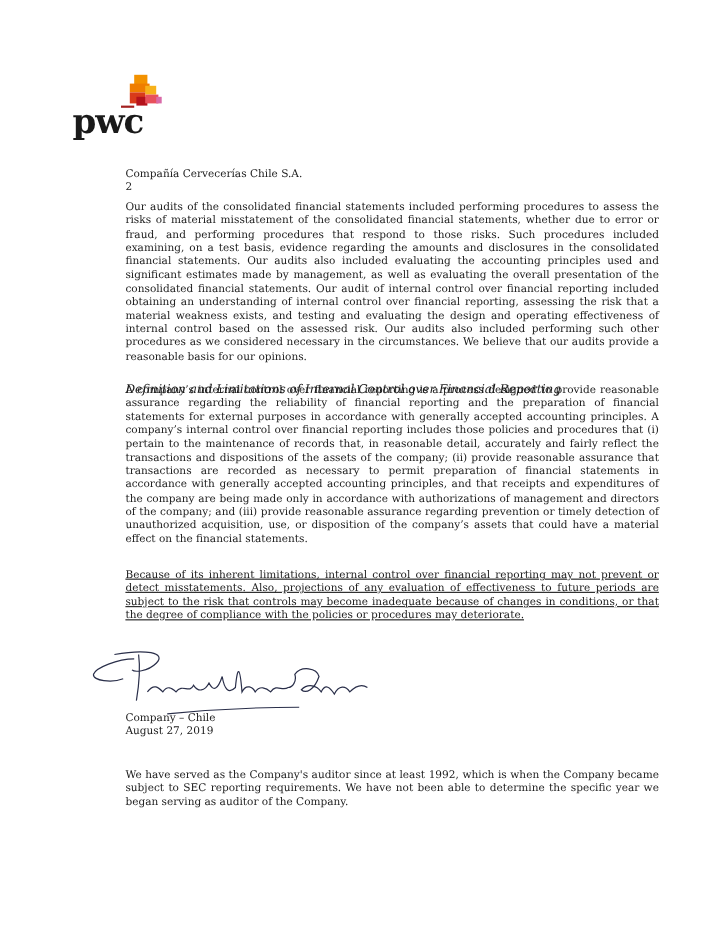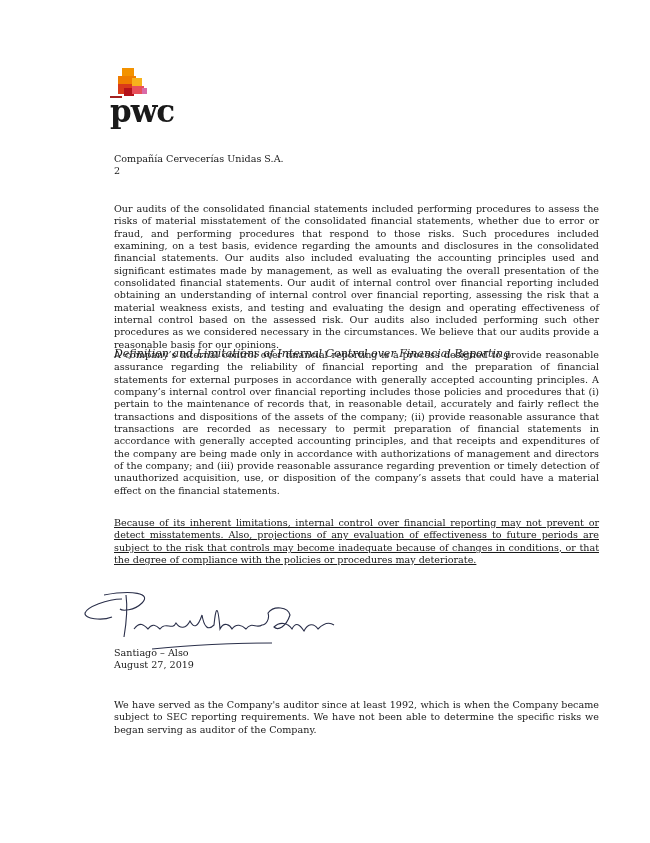--- a/index.html
+++ b/index.html
@@ -2,62 +2,62 @@
 <html><head>
   <meta charset="utf-8">
   <style>
     html, body { margin: 0; padding: 0; background: #ffffff; }
     body { width: 650px; height: 843px; position: relative; overflow: hidden; font-family: "DejaVu Serif", "Liberation Serif", serif; color: #1a1a1a; }
     .logo { position: absolute; left: 66px; top: 66px; width: 90px; height: 70px; }
     .logo .blk { position: absolute; }
     .logo .word { position: absolute; left: 0px; top: 26px; font-family: "DejaVu Serif", serif; font-weight: bold; font-size: 31px; letter-spacing: -1px; color: #1a1a1a; line-height: 1; }
     .company { position: absolute; left: 114px; top: 153px; font-size: 9.6px; line-height: 12.2px; }
     .para { position: absolute; left: 114px; width: 485px; font-size: 9.6px; line-height: 12.35px; text-align: justify; margin: 0; }
-    .p1 { top: 203px; }
+    .p1 { top: 183px; }
     .heading { position: absolute; left: 114px; top: 347px; font-size: 11px; font-style: italic; }
     .p2 { top: 349px; }
     .p3 { top: 517px; text-decoration: underline; }
     .sig { position: absolute; left: 82px; top: 585px; width: 260px; height: 70px; }
     .loc { position: absolute; left: 114px; top: 647px; font-size: 9.6px; line-height: 12.3px; }
     .p4 { top: 699px; }
   </style>
 </head>
 <body>
 
 <div class="logo">
   <div class="blk" style="left:56px; top:2px; width:12px; height:10px; background:#f39200;"></div>
   <div class="blk" style="left:52px; top:10px; width:18px; height:8px; background:#ef7d00;"></div>
   <div class="blk" style="left:66px; top:12px; width:10px; height:8px; background:#f7b21c;"></div>
   <div class="blk" style="left:52px; top:18px; width:14px; height:10px; background:#d93a1a;"></div>
   <div class="blk" style="left:58px; top:22px; width:10px; height:8px; background:#b5121b;"></div>
   <div class="blk" style="left:66px; top:20px; width:12px; height:8px; background:#e8505b;"></div>
   <div class="blk" style="left:76px; top:22px; width:5px; height:6px; background:#d96aa8;"></div>
   <div class="blk" style="left:44px; top:30px; width:12px; height:2px; background:#a32020;"></div>
-  <div class="word" style="top:30px;margin-left:44px;">pwc</div>
+  <div class="word" style="top:30px;">pwc</div>
 </div>
 
 <div class="company">
-  <div>Compañía Cervecerías Unidas S.A.</div>
+  <div>Compañía Cervecerías Chile S.A.</div>
   <div>2</div>
 </div>
 
 <p class="para p1">Our audits of the consolidated financial statements included performing procedures to assess the risks of material misstatement of the consolidated financial statements, whether due to error or fraud, and performing procedures that respond to those risks. Such procedures included examining, on a test basis, evidence regarding the amounts and disclosures in the consolidated financial statements. Our audits also included evaluating the accounting principles used and significant estimates made by management, as well as evaluating the overall presentation of the consolidated financial statements. Our audit of internal control over financial reporting included obtaining an understanding of internal control over financial reporting, assessing the risk that a material weakness exists, and testing and evaluating the design and operating effectiveness of internal control based on the assessed risk. Our audits also included performing such other procedures as we considered necessary in the circumstances. We believe that our audits provide a reasonable basis for our opinions.</p>
 
 <div class="heading">Definition and Limitations of Internal Control over Financial Reporting</div>
 
 <p class="para p2">A company’s internal control over financial reporting is a process designed to provide reasonable assurance regarding the reliability of financial reporting and the preparation of financial statements for external purposes in accordance with generally accepted accounting principles.  A company’s internal control over financial reporting includes those policies and procedures that (i) pertain to the maintenance of records that, in reasonable detail, accurately and fairly reflect the transactions and dispositions of the assets of the company; (ii) provide reasonable assurance that transactions are recorded as necessary to permit preparation of financial statements in accordance with generally accepted accounting principles, and that receipts and expenditures of the company are being made only in accordance with authorizations of management and directors of the company; and (iii) provide reasonable assurance regarding prevention or timely detection of unauthorized acquisition, use, or disposition of the company’s assets that could have a material effect on the financial statements.</p>
 
 <p class="para p3">Because of its inherent limitations, internal control over financial reporting may not prevent or detect misstatements.  Also, projections of any evaluation of effectiveness to future periods are subject to the risk that controls may become inadequate because of changes in conditions, or that the degree of compliance with the policies or procedures may deteriorate.</p>
 
 <svg class="sig" viewBox="0 0 260 70">
   <path d="M40 14 C 25 14, 5 22, 3 28 C 2 34, 20 36, 30 32" fill="none" stroke="#2a2f4a" stroke-width="1.1"></path>
   <path d="M22 10 C 50 5, 70 8, 60 18 C 52 26, 40 26, 38 24" fill="none" stroke="#2a2f4a" stroke-width="1.1"></path>
   <path d="M44 10 C 46 25, 44 40, 42 52" fill="none" stroke="#2a2f4a" stroke-width="1.1"></path>
   <path d="M52 44 C 58 36, 62 40, 66 44 C 70 38, 74 40, 78 44 C 84 36, 90 46, 94 38 C 98 44, 104 44, 108 36 C 112 44, 116 42, 120 30 C 122 42, 126 46, 132 40 C 134 20, 136 20, 138 44 C 142 36, 148 40, 150 44 C 154 38, 160 40, 164 44 C 170 36, 174 44, 180 40 C 184 40, 188 34, 186 28 C 192 20, 206 22, 208 30 C 204 42, 196 46, 192 42 C 198 36, 206 38, 210 44 C 214 36, 218 40, 222 46 C 226 38, 232 38, 236 44 C 240 40, 246 36, 252 40" fill="none" stroke="#2a2f4a" stroke-width="1.1"></path>
   <path d="M70 64 C 110 60, 150 58, 190 58" fill="none" stroke="#2a2f4a" stroke-width="1"></path>
 </svg>
 
 <div class="loc">
-  <div>Santiago – Also</div>
+  <div>Company – Chile</div>
   <div>August 27, 2019</div>
 </div>
 
-<p class="para p4">We have served as the Company's auditor since at least 1992, which is when the Company became subject to SEC reporting requirements. We have not been able to determine the specific risks we began serving as auditor of the Company.</p>
+<p class="para p4">We have served as the Company's auditor since at least 1992, which is when the Company became subject to SEC reporting requirements. We have not been able to determine the specific year we began serving as auditor of the Company.</p>
 
 </body></html>

